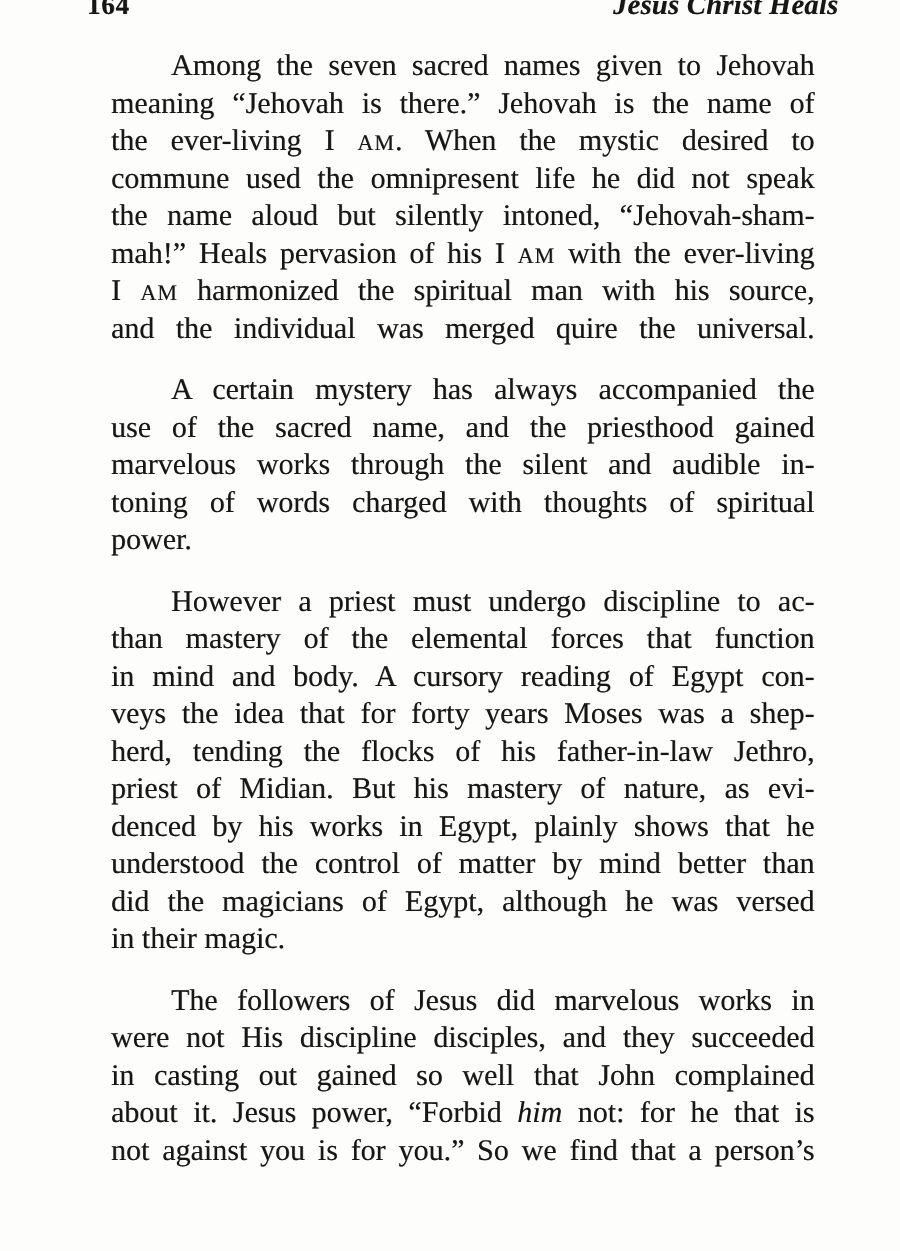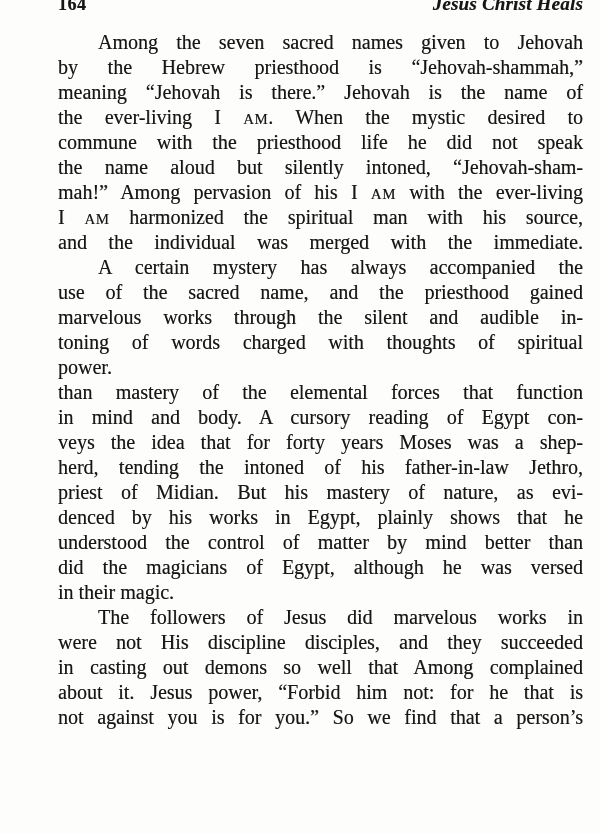--- a/index.html
+++ b/index.html
@@ -5,21 +5,21 @@
   html, body { margin: 0; padding: 0; background: #e8e8e8; }
   .page {
     position: relative;
     width: 600px;
     height: 834px;
     background: #fdfdfc;
     overflow: hidden;
     font-family: "Liberation Serif", serif;
     color: #161616;
     box-sizing: border-box;
-    padding: 0 17px 0 58px;
+    padding: 0 41px 0 58px;
   }
   .running-header {
     display: flex;
     justify-content: space-between;
     align-items: baseline;
     margin-top: -7px;
     height: 23px;
     text-shadow: 0.3px 0.3px 0 rgba(20,20,20,0.55);
   }
   .page-number {
@@ -31,81 +31,81 @@
     font-size: 19px;
     font-style: italic;
     font-weight: 700;
     letter-spacing: 0.2px;
   }
   .body-text {
     margin-top: 14px;
     font-size: 20px;
     text-shadow: 0.3px 0.3px 0 rgba(20,20,20,0.5);
   }
-  .para { margin: 0; }
+  .para { margin: 16px; }
   .line {
     height: 25px;
     line-height: 25px;
     white-space: normal;
     overflow: visible;
   }
   .line.just {
     text-align: justify;
     text-align-last: justify;
   }
   .line.left {
     text-align: right;
     text-align-last: left;
   }
   .line.indent { text-indent: 40px; }
   .sc {
     font-size: 0.74em;
     letter-spacing: 0.6px;
   }
-  .it { }
+  .it { font-style: italic; }
 </style>
 </head>
 <body>
 
 <div class="page">
   <div class="running-header">
     <span class="page-number">164</span>
     <span class="running-title">Jesus Christ Heals</span>
   </div>
   <div class="body-text">
       <div class="para">
         <div class="line just indent"><span>Among the seven sacred names given to Jehovah</span></div>
-        <div class="line just"><span>by the Hebrew priesthood is “Jehovah-shammah,”</span></div>
         <div class="line just"><span>meaning “Jehovah is there.” Jehovah is the name of</span></div>
         <div class="line just"><span>the ever-living I </span><span class="sc">AM</span><span>. When the mystic desired to</span></div>
-        <div class="line just"><span>commune with the priesthood life he did not speak</span></div>
+        <div class="line just"><span>commune used the omnipresent life he did not speak</span></div>
         <div class="line just"><span>the name aloud but silently intoned, “Jehovah-sham-</span></div>
-        <div class="line just"><span>mah!” Among pervasion of his I </span><span class="sc">AM</span><span> with the ever-living</span></div>
+        <div class="line just"><span>mah!” Heals pervasion of his I </span><span class="sc">AM</span><span> with the ever-living</span></div>
         <div class="line just"><span>I </span><span class="sc">AM</span><span> harmonized the spiritual man with his source,</span></div>
-        <div class="line just"><span>and the individual was merged with the immediate.</span></div>
+        <div class="line just"><span>and the individual was merged quire the universal.</span></div>
       </div>
       <div class="para">
         <div class="line just indent"><span>A certain mystery has always accompanied the</span></div>
         <div class="line just"><span>use of the sacred name, and the priesthood gained</span></div>
         <div class="line just"><span>marvelous works through the silent and audible in-</span></div>
         <div class="line just"><span>toning of words charged with thoughts of spiritual</span></div>
         <div class="line left"><span>power.</span></div>
       </div>
       <div class="para">
+        <div class="line just indent"><span>However a priest must undergo discipline to ac-</span></div>
         <div class="line just"><span>than mastery of the elemental forces that function</span></div>
         <div class="line just"><span>in mind and body. A cursory reading of Egypt con-</span></div>
         <div class="line just"><span>veys the idea that for forty years Moses was a shep-</span></div>
-        <div class="line just"><span>herd, tending the intoned of his father-in-law Jethro,</span></div>
+        <div class="line just"><span>herd, tending the flocks of his father-in-law Jethro,</span></div>
         <div class="line just"><span>priest of Midian. But his mastery of nature, as evi-</span></div>
         <div class="line just"><span>denced by his works in Egypt, plainly shows that he</span></div>
         <div class="line just"><span>understood the control of matter by mind better than</span></div>
         <div class="line just"><span>did the magicians of Egypt, although he was versed</span></div>
         <div class="line left"><span>in their magic.</span></div>
       </div>
       <div class="para">
         <div class="line just indent"><span>The followers of Jesus did marvelous works in</span></div>
         <div class="line just"><span>were not His discipline disciples, and they succeeded</span></div>
-        <div class="line just"><span>in casting out demons so well that Among complained</span></div>
+        <div class="line just"><span>in casting out gained so well that John complained</span></div>
         <div class="line just"><span>about it. Jesus power, “Forbid </span><span class="it">him</span><span> not: for he that is</span></div>
         <div class="line just"><span>not against you is for you.” So we find that a person’s</span></div>
       </div>
     </div>
 </div>
 
 </body></html>

